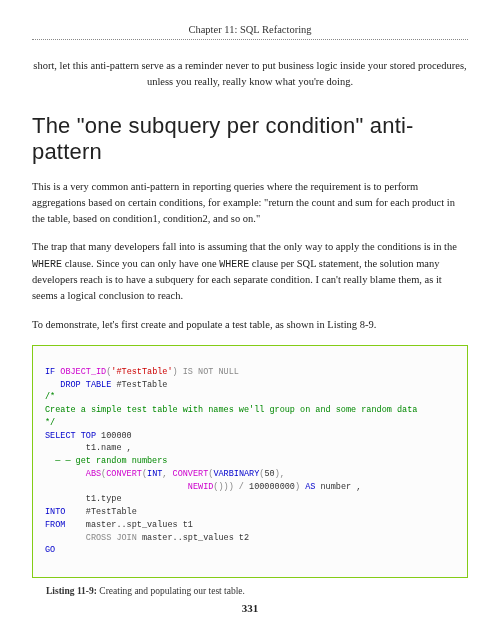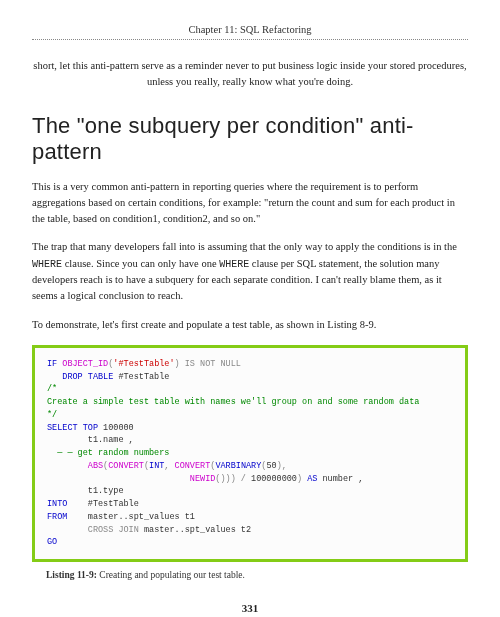--- a/index.html
+++ b/index.html
@@ -37,23 +37,23 @@
     .body-para {
       font-size: 10.5px;
       line-height: 1.55;
       margin-bottom: 12px;
     }
     .code-inline {
       font-family: 'Courier New', Courier, monospace;
       font-size: 10px;
     }
     .code-block {
-      border: 3px solid #84cc16;
+      border: 1px solid #84cc16;
       background: #fcfcfc;
-      padding: 10px 12px;
+      padding: 20px 12px;
       font-family: 'Courier New', Courier, monospace;
       font-size: 8.5px;
       line-height: 1.5;
       white-space: pre;
       color: #333;
       margin-top: 4px;
       margin-bottom: 8px;
       overflow: hidden;
     }
     .kw-blue { color: #0000cc; }

